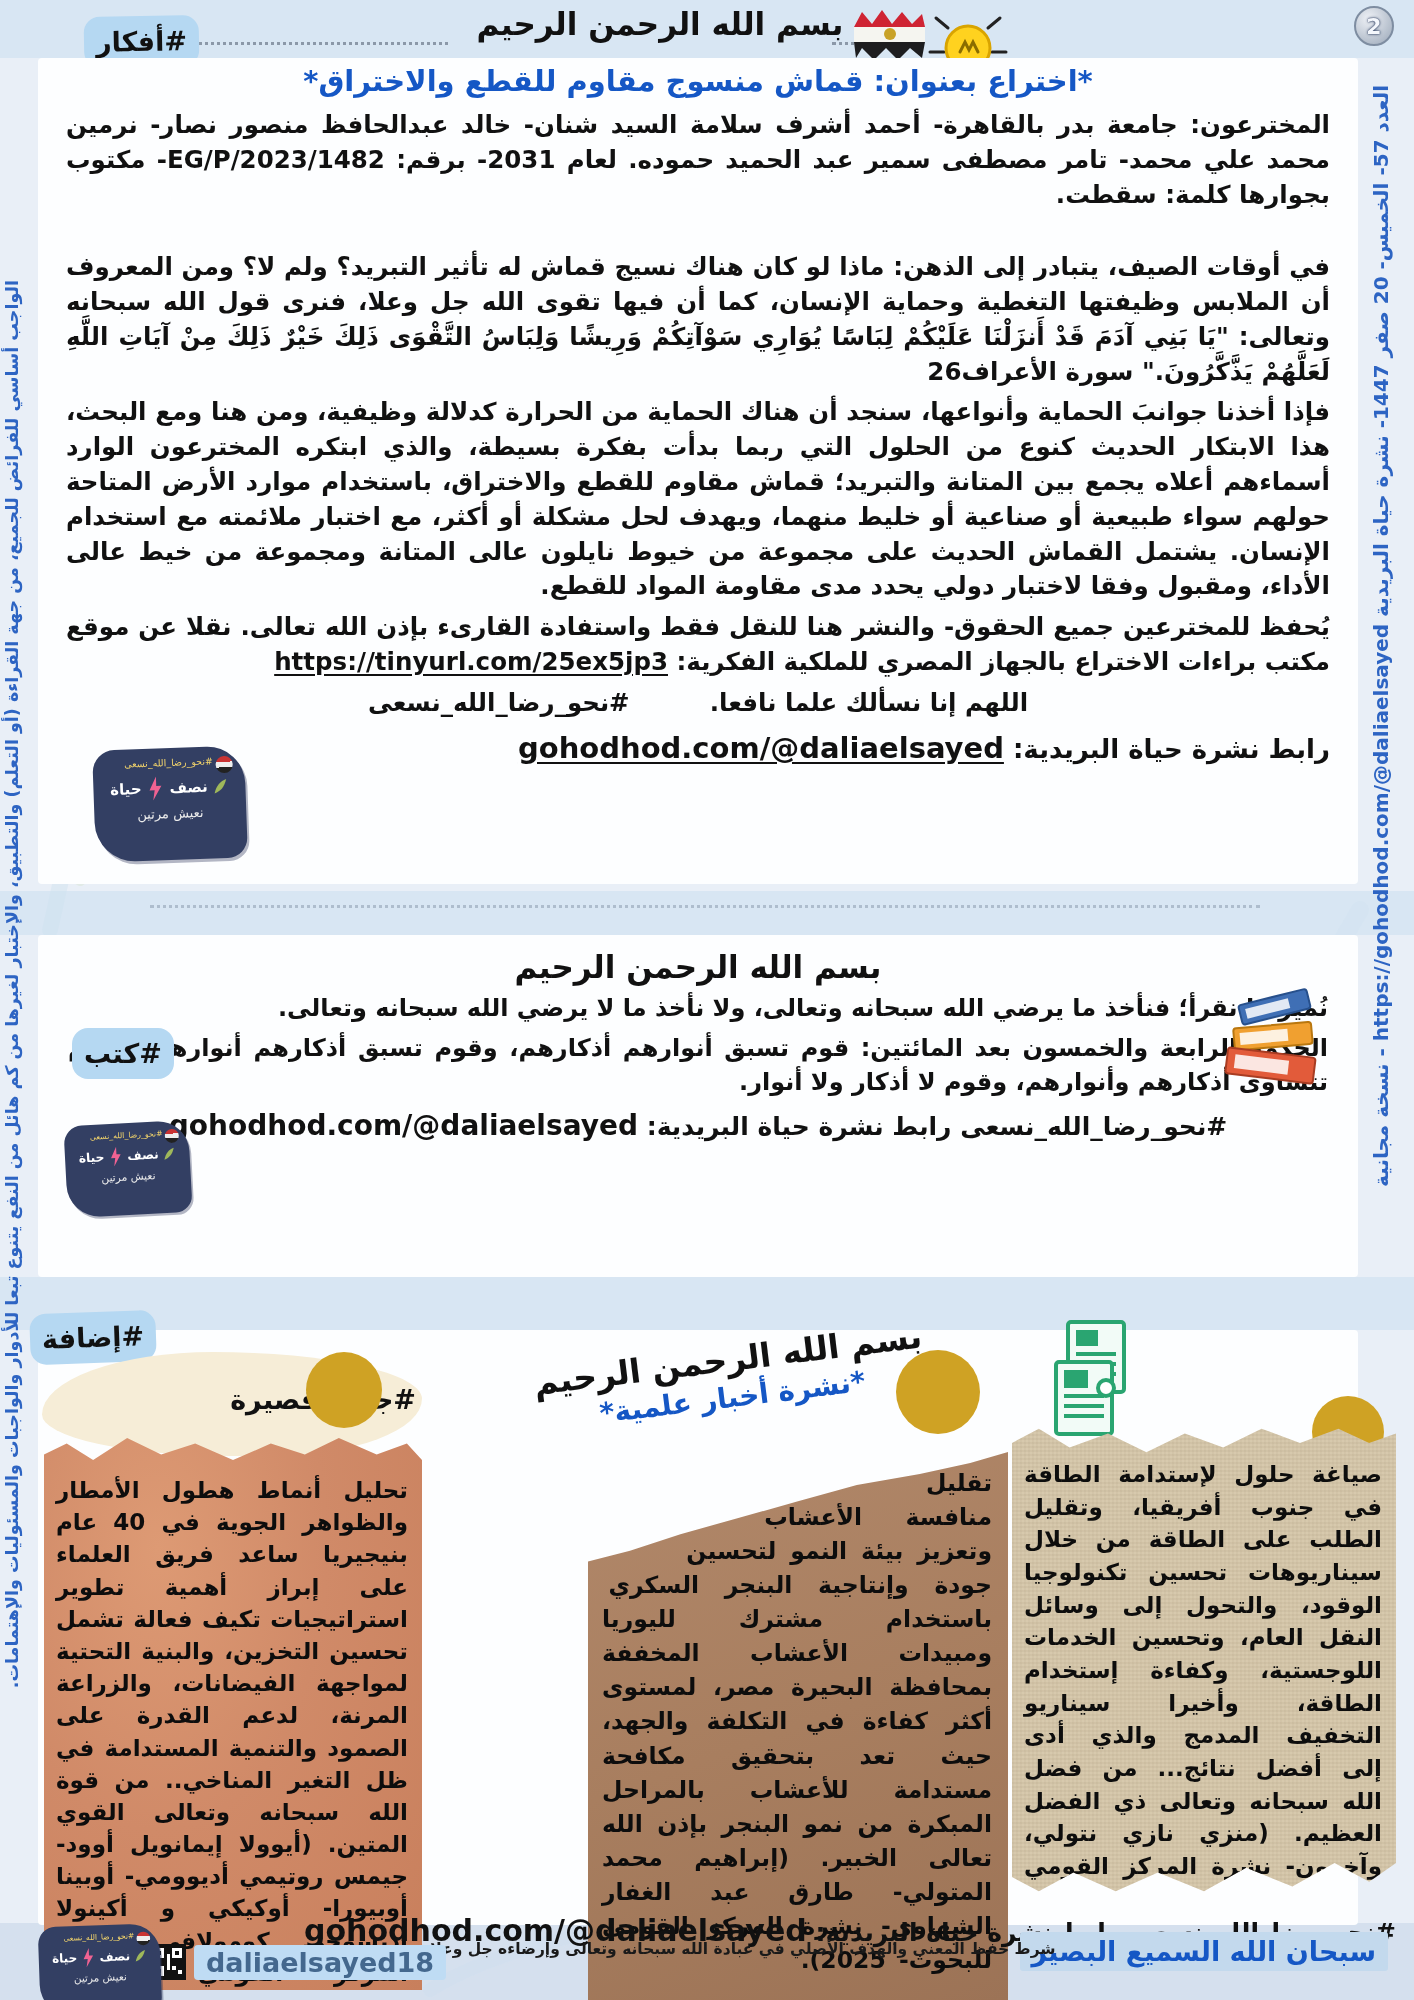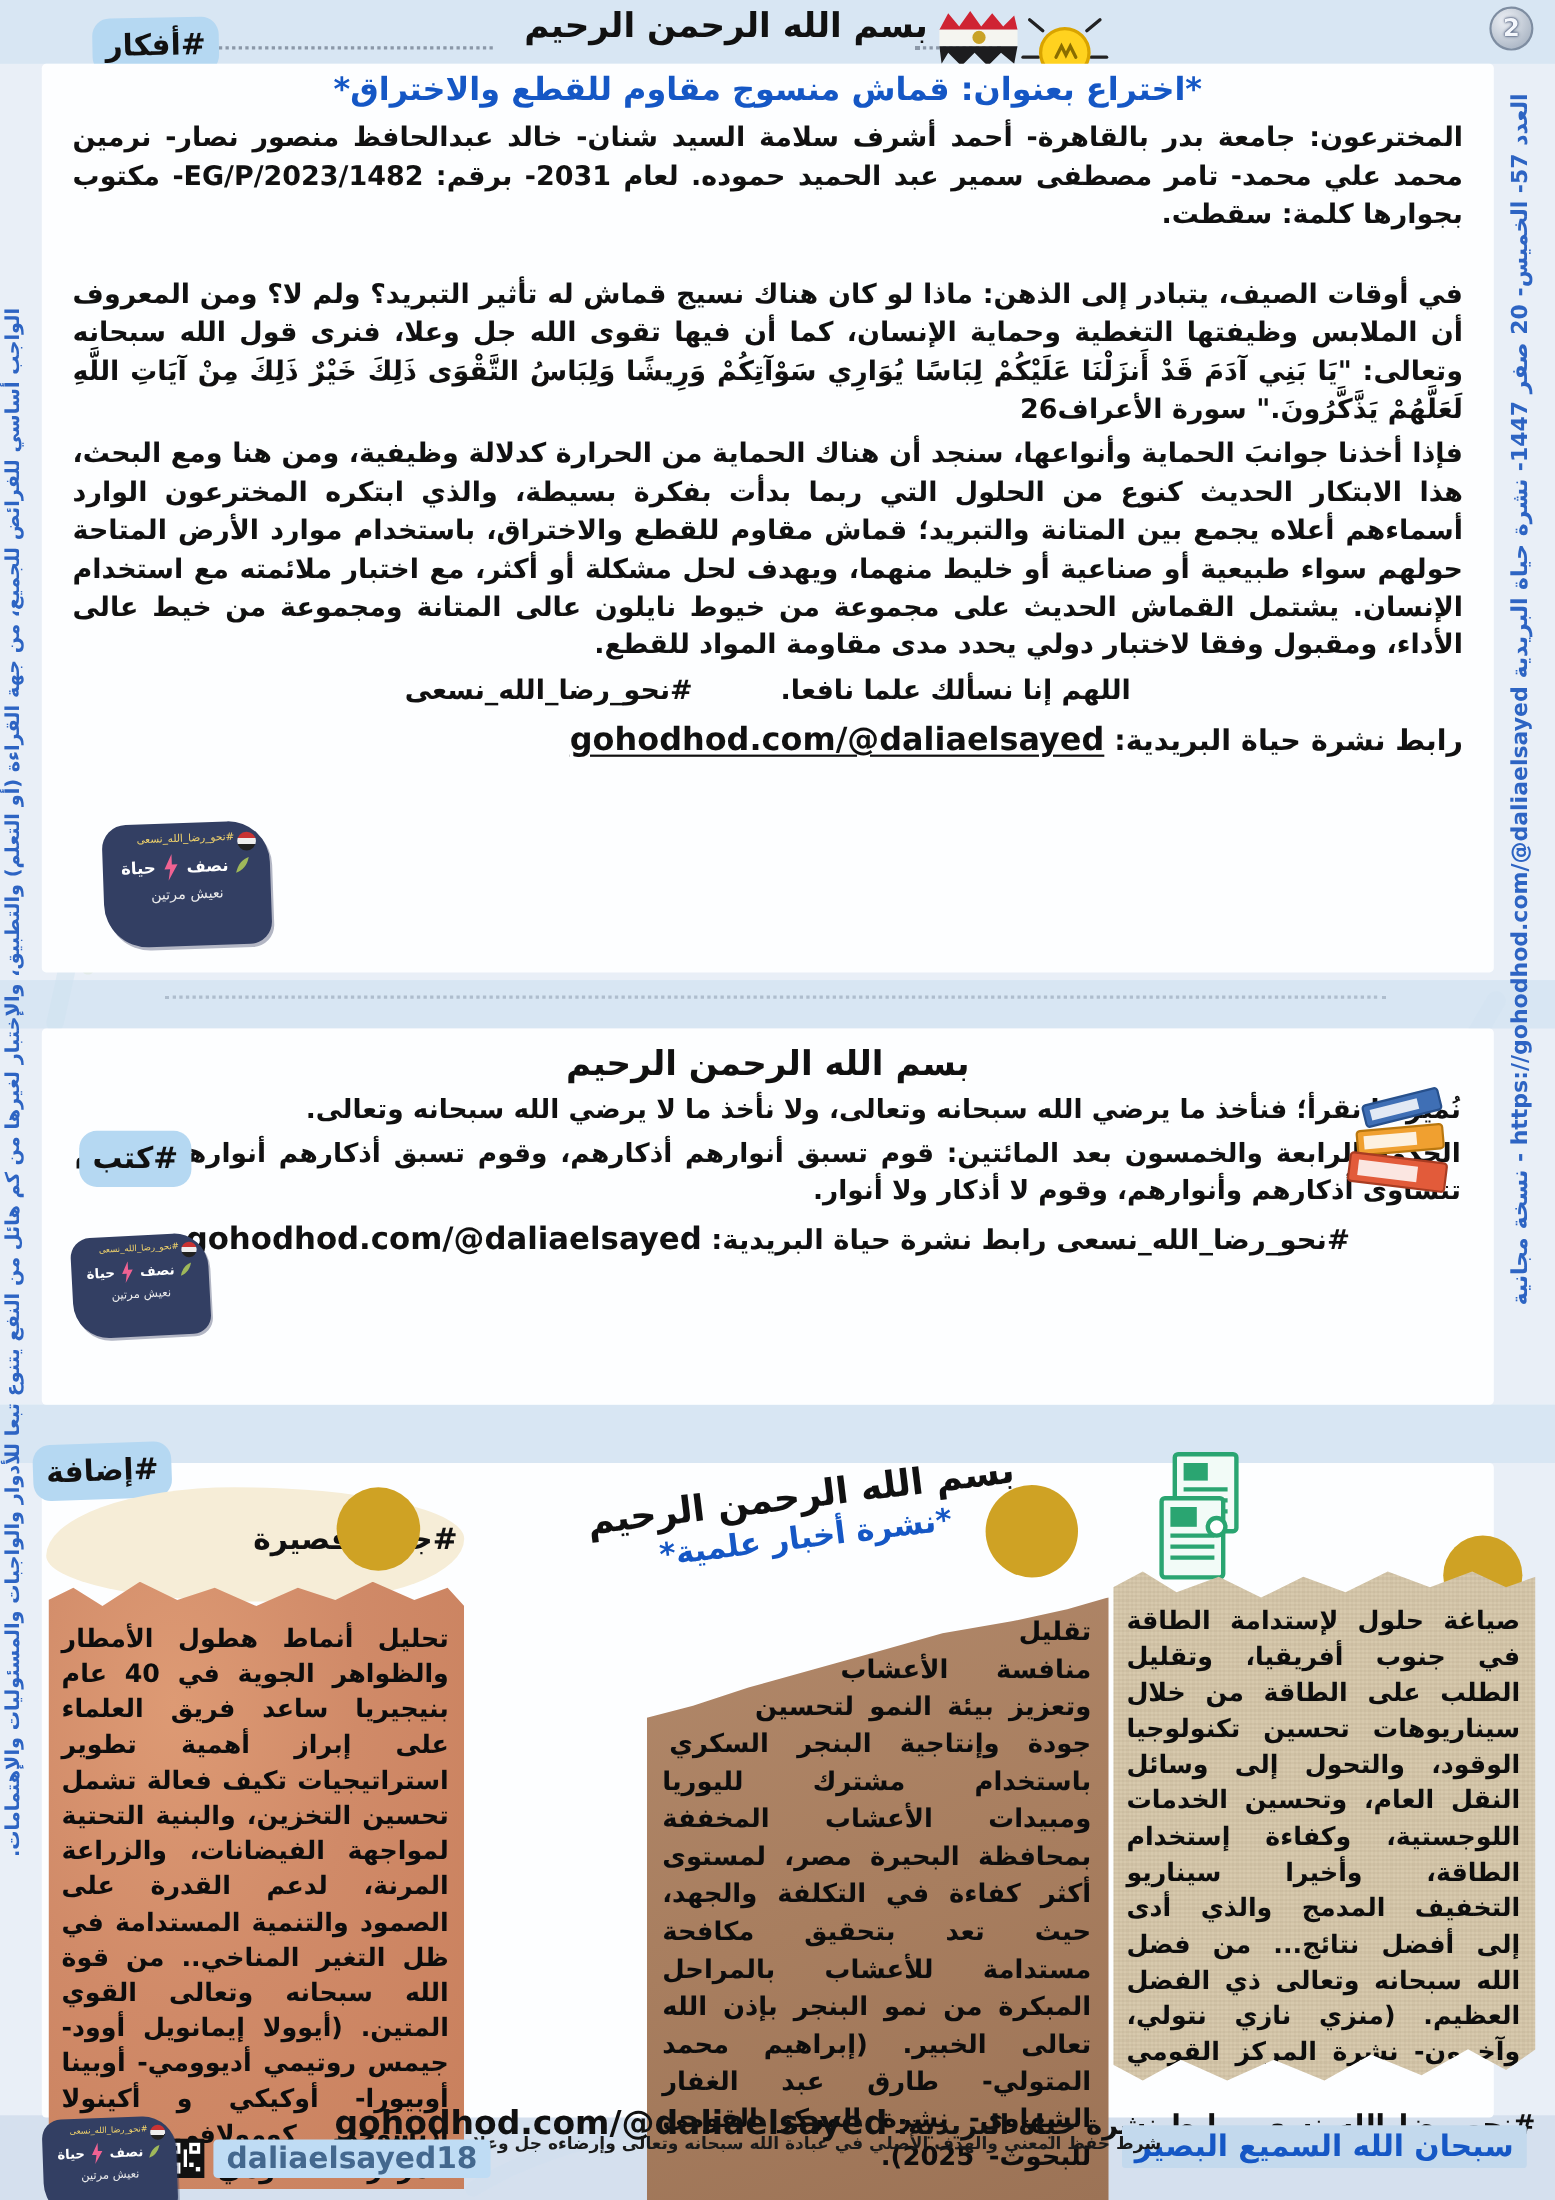--- a/index.html
+++ b/index.html
@@ -169,20 +169,24 @@
     <line x1="38" y1="80" x2="54" y2="80" stroke="#8a6d00" stroke-width="2"></line>
   </svg>
 
   <div class="badge ideas">#أفكار</div>
 
   <section class="card card1" style="position:absolute;">
     <h2 class="title-blue">*اختراع بعنوان: قماش منسوج مقاوم للقطع والاختراق*</h2>
     <p class="body gap-after">المخترعون: جامعة بدر بالقاهرة- أحمد أشرف سلامة السيد شنان- خالد عبدالحافظ منصور نصار- نرمين محمد علي محمد- تامر مصطفى سمير عبد الحميد حموده. لعام 2031- برقم: EG/P/2023/1482- مكتوب بجوارها كلمة: سقطت.</p>
     <p class="body">في أوقات الصيف، يتبادر إلى الذهن: ماذا لو كان هناك نسيج قماش له تأثير التبريد؟ ولم لا؟ ومن المعروف أن الملابس وظيفتها التغطية وحماية الإنسان، كما أن فيها تقوى الله جل وعلا، فنرى قول الله سبحانه وتعالى: "يَا بَنِي آدَمَ قَدْ أَنزَلْنَا عَلَيْكُمْ لِبَاسًا يُوَارِي سَوْآتِكُمْ وَرِيشًا وَلِبَاسُ التَّقْوَى ذَلِكَ خَيْرٌ ذَلِكَ مِنْ آيَاتِ اللَّهِ لَعَلَّهُمْ يَذَّكَّرُونَ." سورة الأعراف26</p>
     <p class="body">فإذا أخذنا جوانبَ الحماية وأنواعها، سنجد أن هناك الحماية من الحرارة كدلالة وظيفية، ومن هنا ومع البحث، هذا الابتكار الحديث كنوع من الحلول التي ربما بدأت بفكرة بسيطة، والذي ابتكره المخترعون الوارد أسماءهم أعلاه يجمع بين المتانة والتبريد؛ قماش مقاوم للقطع والاختراق، باستخدام موارد الأرض المتاحة حولهم سواء طبيعية أو صناعية أو خليط منهما، ويهدف لحل مشكلة أو أكثر، مع اختبار ملائمته مع استخدام الإنسان. يشتمل القماش الحديث على مجموعة من خيوط نايلون عالى المتانة ومجموعة من خيط عالى الأداء، ومقبول وفقا لاختبار دولي يحدد مدى مقاومة المواد للقطع.</p>
+    <p class="body">
+      <span>يُحفظ للمخترعين جميع الحقوق- والنشر هنا للنقل فقط واستفادة القارىء بإذن الله تعالى. نقلا عن موقع مكتب براءات الاختراع بالجهاز المصري للملكية الفكرية: </span>
+      <a class="link latin">https://tinyurl.com/25ex5jp3</a>
+    </p>
     <div class="dua-row">
       <span>اللهم إنا نسألك علما نافعا.</span>
       <span>#نحو_رضا_الله_نسعى</span>
     </div>
     <p class="center-line">
       <span>رابط نشرة حياة البريدية: </span>
       <a class="link latin">gohodhod.com/@daliaelsayed</a>
     </p>
 
     <div class="stamp st1">

